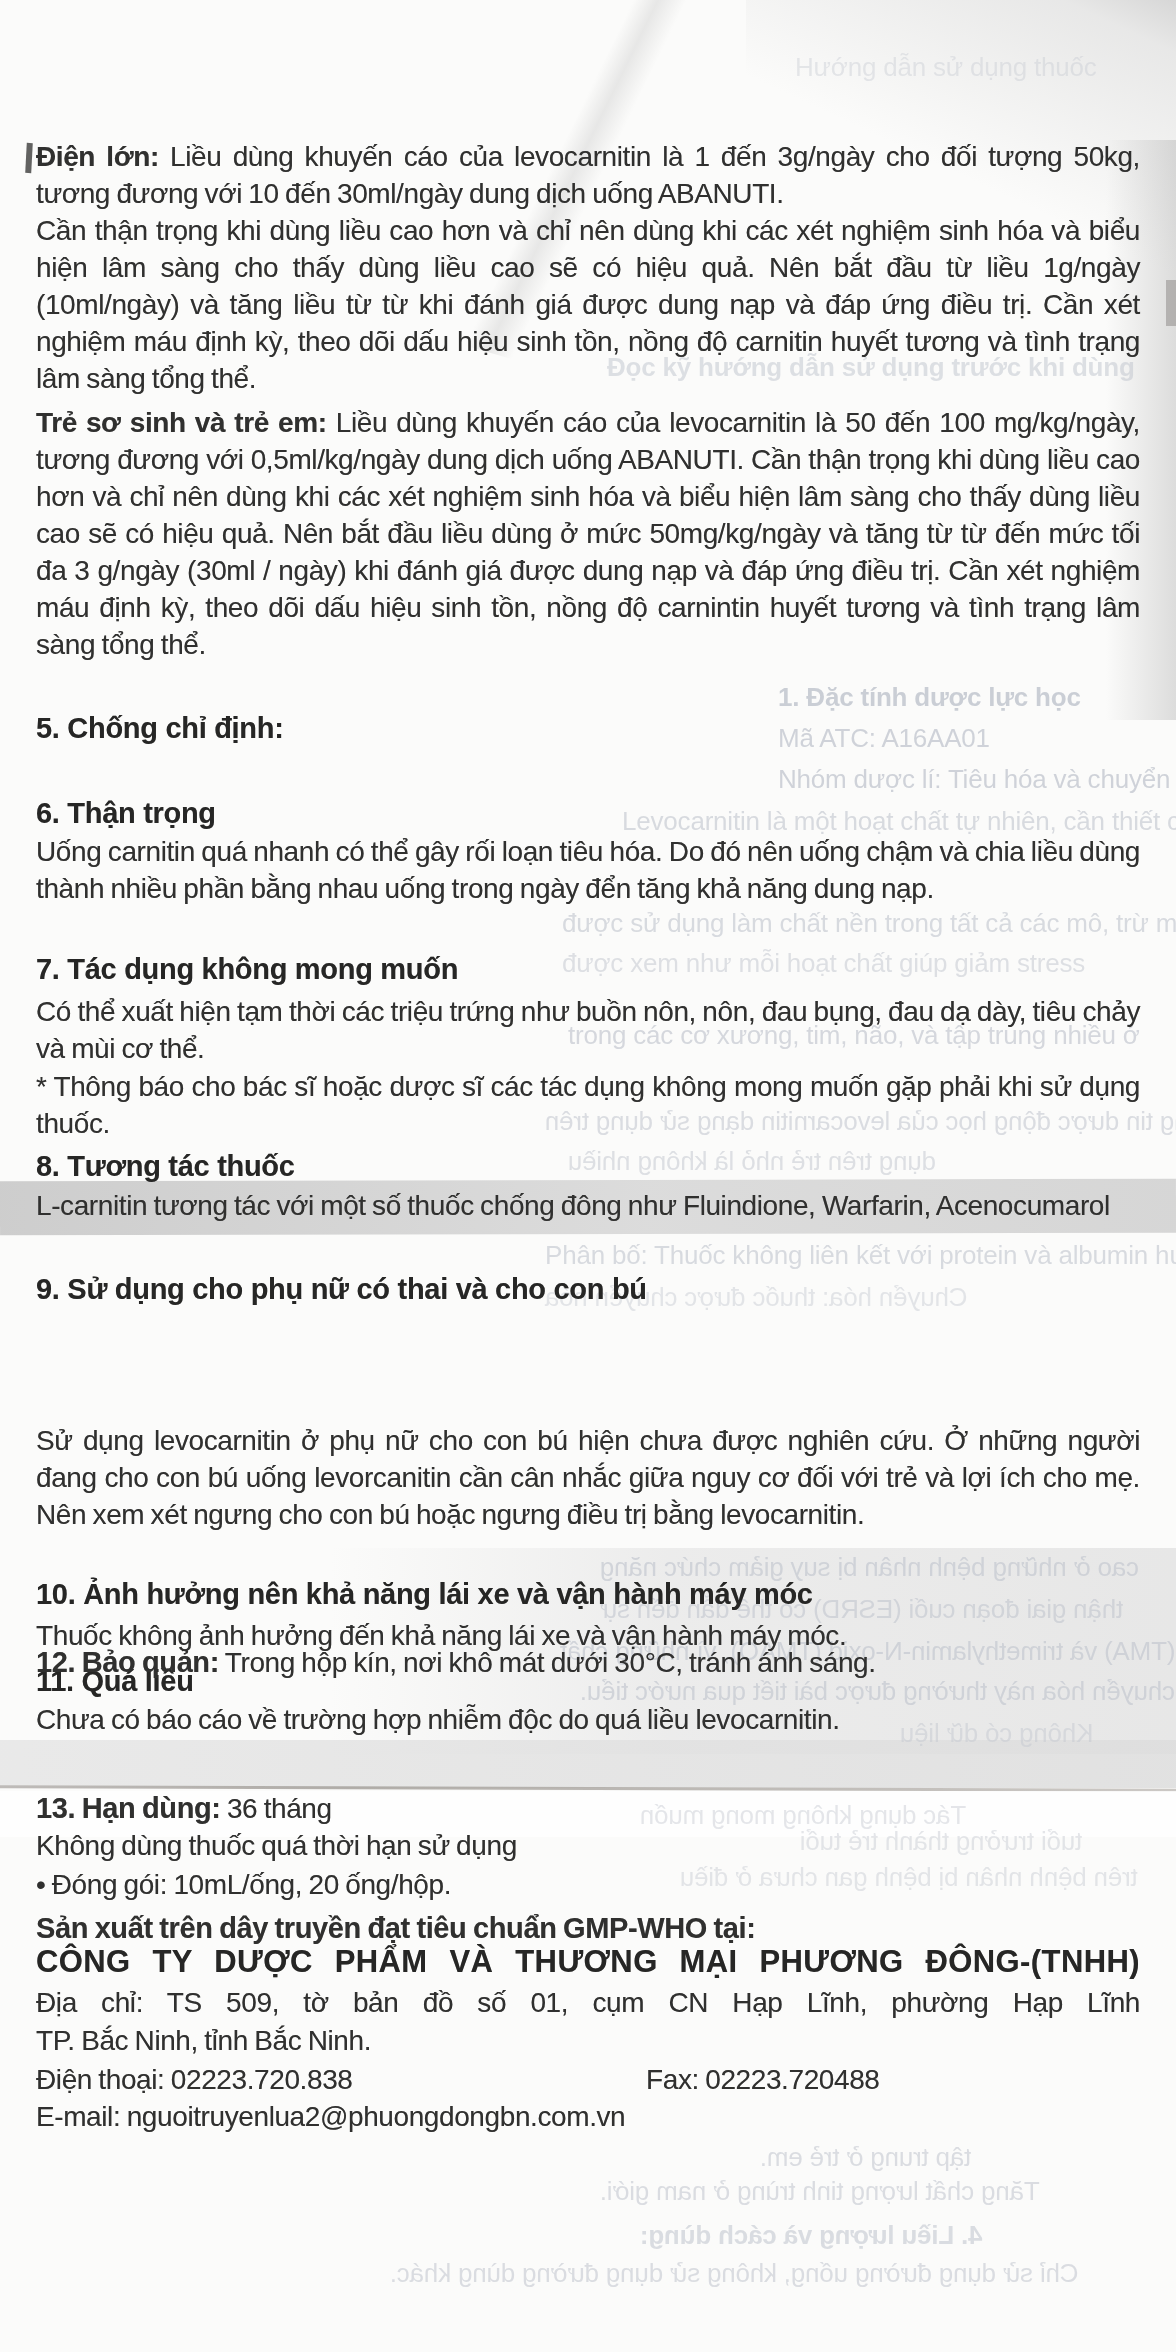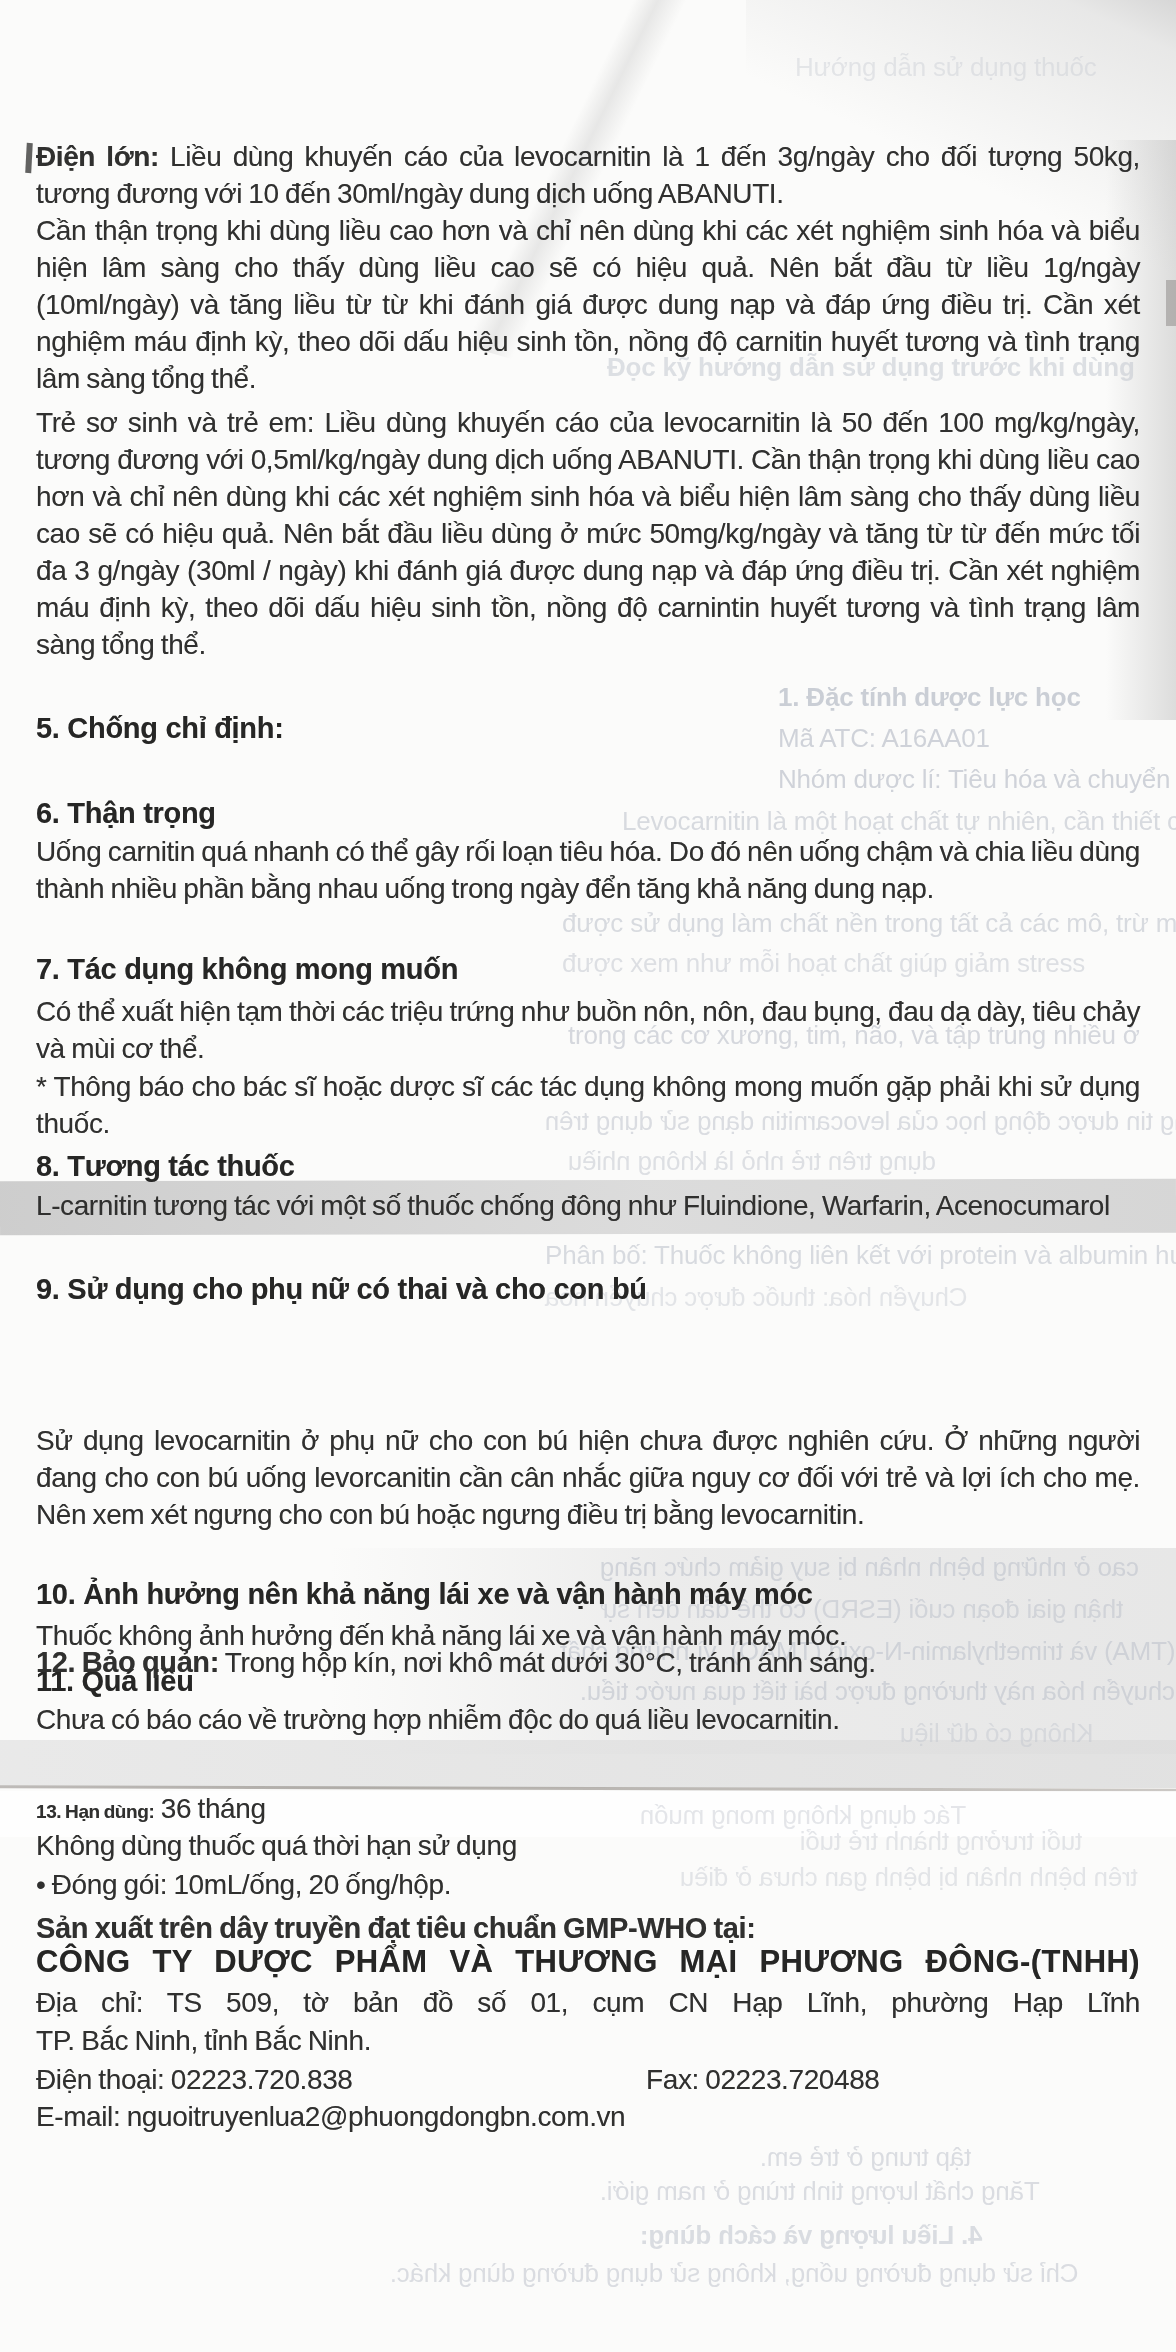--- a/index.html
+++ b/index.html
@@ -36,21 +36,21 @@
     letter-spacing:-.2px;}
   .bleed.b{font-weight:700;color:#bfc4cd;}
   
   .content{position:absolute;inset:0;z-index:3;}
   .content p{text-shadow:0 0 .6px rgba(45,45,45,.38);}
   .abs{position:absolute;left:36px;width:1104px;margin:0;}
   .body{font-size:28px;line-height:37px;color:#30302f;text-align:justify;
     letter-spacing:-.4px;word-spacing:-1px;}
   .h{font-size:29px;line-height:37px;font-weight:700;color:#262625;letter-spacing:-.3px;}
   .lead{font-weight:700;}
-  .lead-n{font-weight:400;}
+  .lead-n{font-weight:700;}
   .jl{text-align:justify;text-align-last:justify;}
   .bold-line{font-weight:700;font-size:29px;}
   .caps-name{font-size:31px;line-height:37px;font-weight:700;color:#262625;
     letter-spacing:.4px;text-align:justify;text-align-last:justify;}
   .row{position:relative;}
   .fax-pos{position:absolute;left:610px;top:0;}
 </style>
 </head>
 <body>
 
@@ -119,21 +119,21 @@
     <p class="abs body" style="top:1422px">Sử dụng levocarnitin ở phụ nữ cho con bú hiện chưa được nghiên cứu. Ở những người đang cho con bú uống levorcanitin cần cân nhắc giữa nguy cơ đối với trẻ và lợi ích cho mẹ. Nên xem xét ngưng cho con bú hoặc ngưng điều trị bằng levocarnitin.</p>
 
     <p class="abs h" style="top:1576px">10. Ảnh hưởng nên khả năng lái xe và vận hành máy móc</p>
     <p class="abs body" style="top:1617px">Thuốc không ảnh hưởng đến khả năng lái xe và vận hành máy móc.</p>
 
     <p class="abs h" style="top:1663px">11. Quá liều</p>
     <p class="abs body" style="top:1701px">Chưa có báo cáo về trường hợp nhiễm độc do quá liều levocarnitin.</p>
 
     <p class="abs body" style="top:1644px"><span class="lead" style="font-size:29px">12. Bảo quản:</span> <span>Trong hộp kín, nơi khô mát dưới 30°C, tránh ánh sáng.</span></p>
 
-    <p class="abs body" style="top:1790px"><span class="lead" style="font-size:19px">13. Hạn dùng:</span> <span>36 tháng</span></p>
+    <p class="abs body" style="top:1790px"><span class="lead" style="font-size:29px">13. Hạn dùng:</span> <span>36 tháng</span></p>
     <p class="abs body" style="top:1827px">Không dùng thuốc quá thời hạn sử dụng</p>
     <p class="abs body" style="top:1866px">• Đóng gói: 10mL/ống, 20 ống/hộp.</p>
 
     <p class="abs body bold-line" style="top:1910px">Sản xuất trên dây truyền đạt tiêu chuẩn GMP-WHO tại:</p>
     <p class="abs caps-name" style="top:1943px">CÔNG TY DƯỢC PHẨM VÀ THƯƠNG MẠI PHƯƠNG ĐÔNG-(TNHH)</p>
     <p class="abs body jl" style="top:1984px">Địa chỉ: TS 509, tờ bản đồ số 01, cụm CN Hạp Lĩnh, phường Hạp Lĩnh</p>
     <p class="abs body" style="top:2022px">TP. Bắc Ninh, tỉnh Bắc Ninh.</p>
     <p class="abs body row" style="top:2061px"><span>Điện thoại: 02223.720.838</span><span class="fax-pos">Fax: 02223.720488</span></p>
     <p class="abs body" style="top:2098px">E-mail: nguoitruyenlua2@phuongdongbn.com.vn</p>
 

